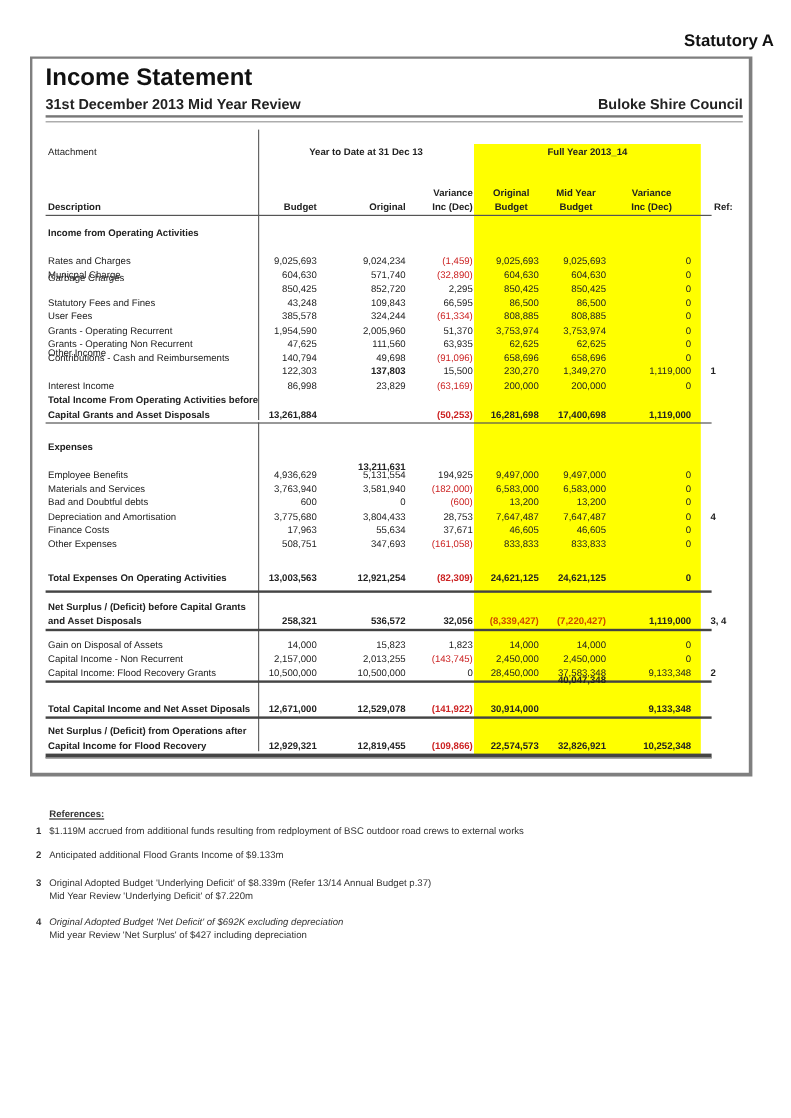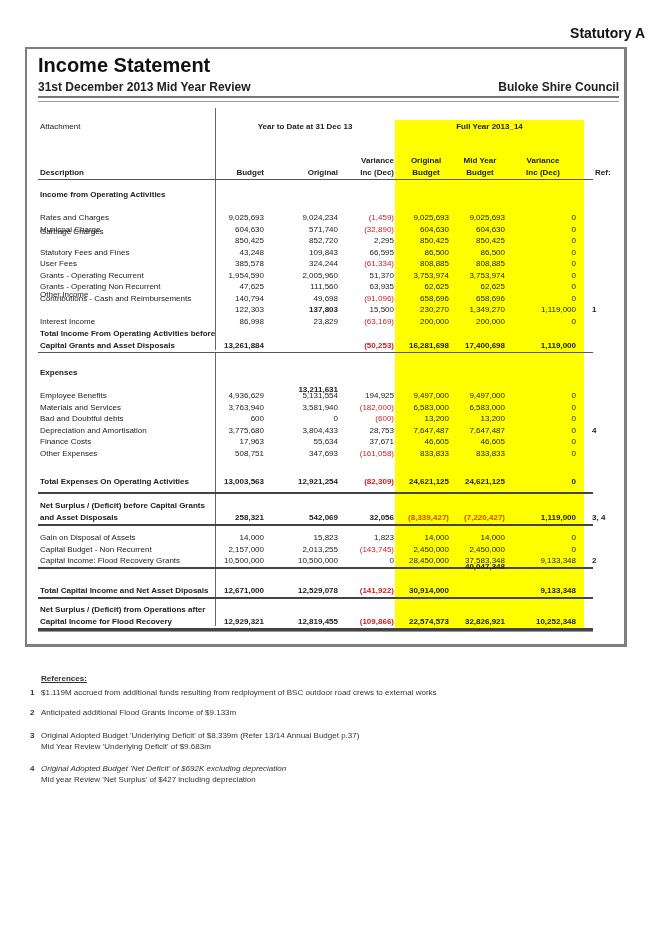--- a/index.html
+++ b/index.html
@@ -205,37 +205,37 @@
 <div class="cell bold num c2" style="top:476px;">12,921,254</div>
 <div class="cell bold num c3 red" style="top:476px;">(82,309)</div>
 <div class="cell bold num c4" style="top:476px;">24,621,125</div>
 <div class="cell bold num c5" style="top:476px;">24,621,125</div>
 <div class="cell bold num c6" style="top:476px;">0</div>
 <div class="hline thick" style="top:492px;"></div>
 
 <div class="cell bold desc" style="top:500px;">Net Surplus / (Deficit) before Capital Grants</div>
 <div class="cell bold desc" style="top:512px;">and Asset Disposals</div>
 <div class="cell bold num c1" style="top:512px;">258,321</div>
-<div class="cell bold num c2" style="top:512px;">542,069</div>
+<div class="cell bold num c2" style="top:512px;">536,572</div>
 <div class="cell bold num c3" style="top:512px;">32,056</div>
 <div class="cell bold num c4 orange" style="top:512px;">(8,339,427)</div>
 <div class="cell bold num c5 orange" style="top:512px;">(7,220,427)</div>
 <div class="cell bold num c6" style="top:512px;">1,119,000</div>
 <div class="cell bold ref" style="top:512px;">3, 4</div>
 <div class="hline thick" style="top:524px;"></div>
 
 <div id="capital-rows">
     <div class="cell desc" style="top: 532px;">Gain on Disposal of Assets</div>
     <div class="cell num c1" style="top: 532px;">14,000</div>
     <div class="cell num c2" style="top: 532px;">15,823</div>
     <div class="cell num c3" style="top: 532px;">1,823</div>
     <div class="cell num c4" style="top: 532px;">14,000</div>
     <div class="cell num c5" style="top: 532px;">14,000</div>
     <div class="cell num c6" style="top: 532px;">0</div>
-    <div class="cell desc" style="top: 543.55px;">Capital Budget - Non Recurrent</div>
+    <div class="cell desc" style="top: 543.55px;">Capital Income - Non Recurrent</div>
     <div class="cell num c1" style="top: 543.55px;">2,157,000</div>
     <div class="cell num c2" style="top: 543.55px;">2,013,255</div>
     <div class="cell num c3 red" style="top: 543.55px;">(143,745)</div>
     <div class="cell num c4" style="top: 543.55px;">2,450,000</div>
     <div class="cell num c5" style="top: 543.55px;">2,450,000</div>
     <div class="cell num c6" style="top: 543.55px;">0</div>
     <div class="cell desc" style="top: 555.1px;">Capital Income: Flood Recovery Grants</div>
     <div class="cell num c1" style="top: 555.1px;">10,500,000</div>
     <div class="cell num c2" style="top: 555.1px;">10,500,000</div>
     <div class="cell num c3" style="top: 555.1px;">0</div>
@@ -267,18 +267,18 @@
 
 <div class="refs">
   <div class="head">References:</div>
   <div id="ref-items">
       <div class="num-lbl" style="top: 14px;">1</div>
       <div class="txt" style="top: 14px;">$1.119M accrued from additional funds resulting from redployment of BSC outdoor road crews to external works</div>
       <div class="num-lbl" style="top: 34px;">2</div>
       <div class="txt" style="top: 34px;">Anticipated additional Flood Grants Income of  $9.133m</div>
       <div class="num-lbl" style="top: 57px;">3</div>
       <div class="txt" style="top: 57px;">Original Adopted Budget 'Underlying Deficit'  of $8.339m (Refer 13/14 Annual Budget p.37)</div>
-      <div class="txt" style="top: 68px;">Mid Year Review 'Underlying Deficit'  of $9.683m</div>
+      <div class="txt" style="top: 68px;">Mid Year Review 'Underlying Deficit'  of $7.220m</div>
       <div class="num-lbl" style="top: 90px;">4</div>
       <div class="txt" style="top: 90px; font-style: italic;">Original Adopted Budget 'Net Deficit' of $692K excluding depreciation</div>
       <div class="txt" style="top: 101px;">Mid year Review 'Net Surplus' of $427 including depreciation</div>
     </div>
 </div>
 
 </body></html>

